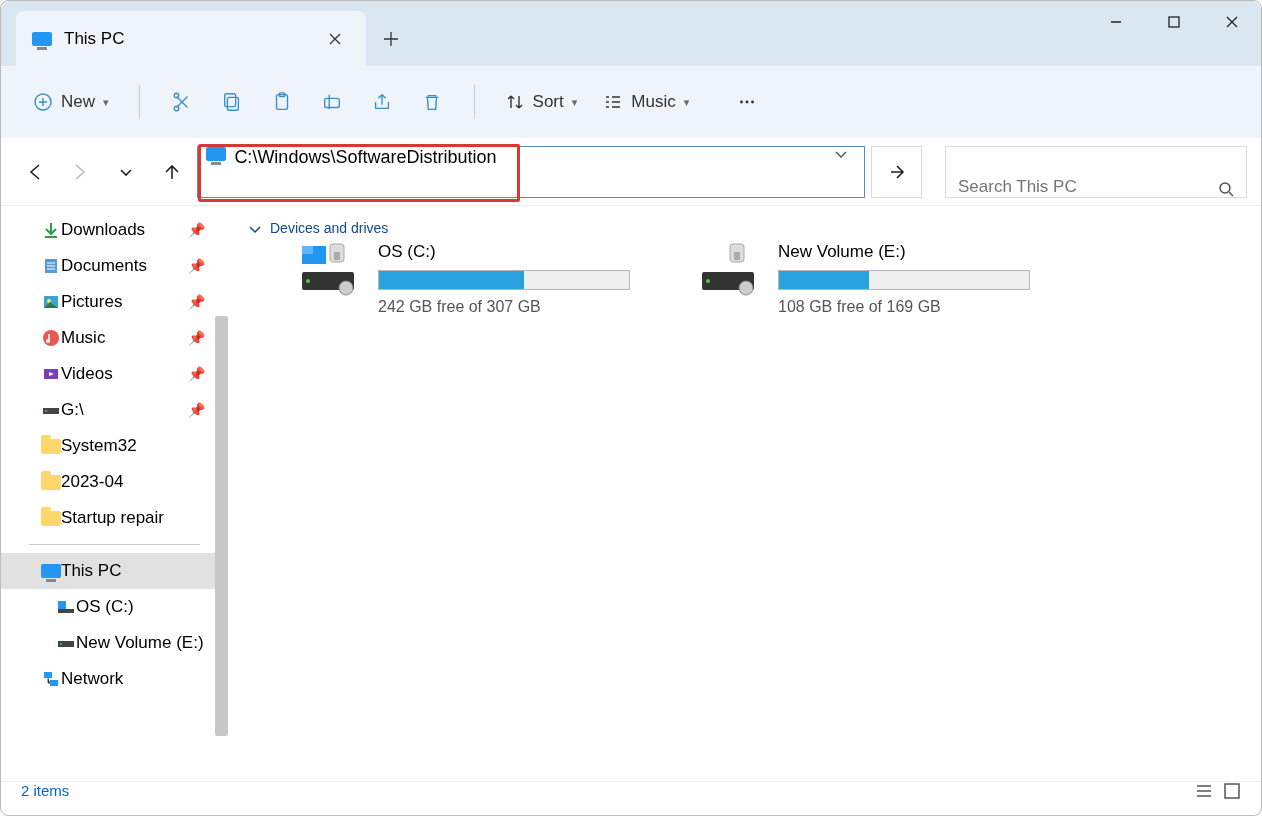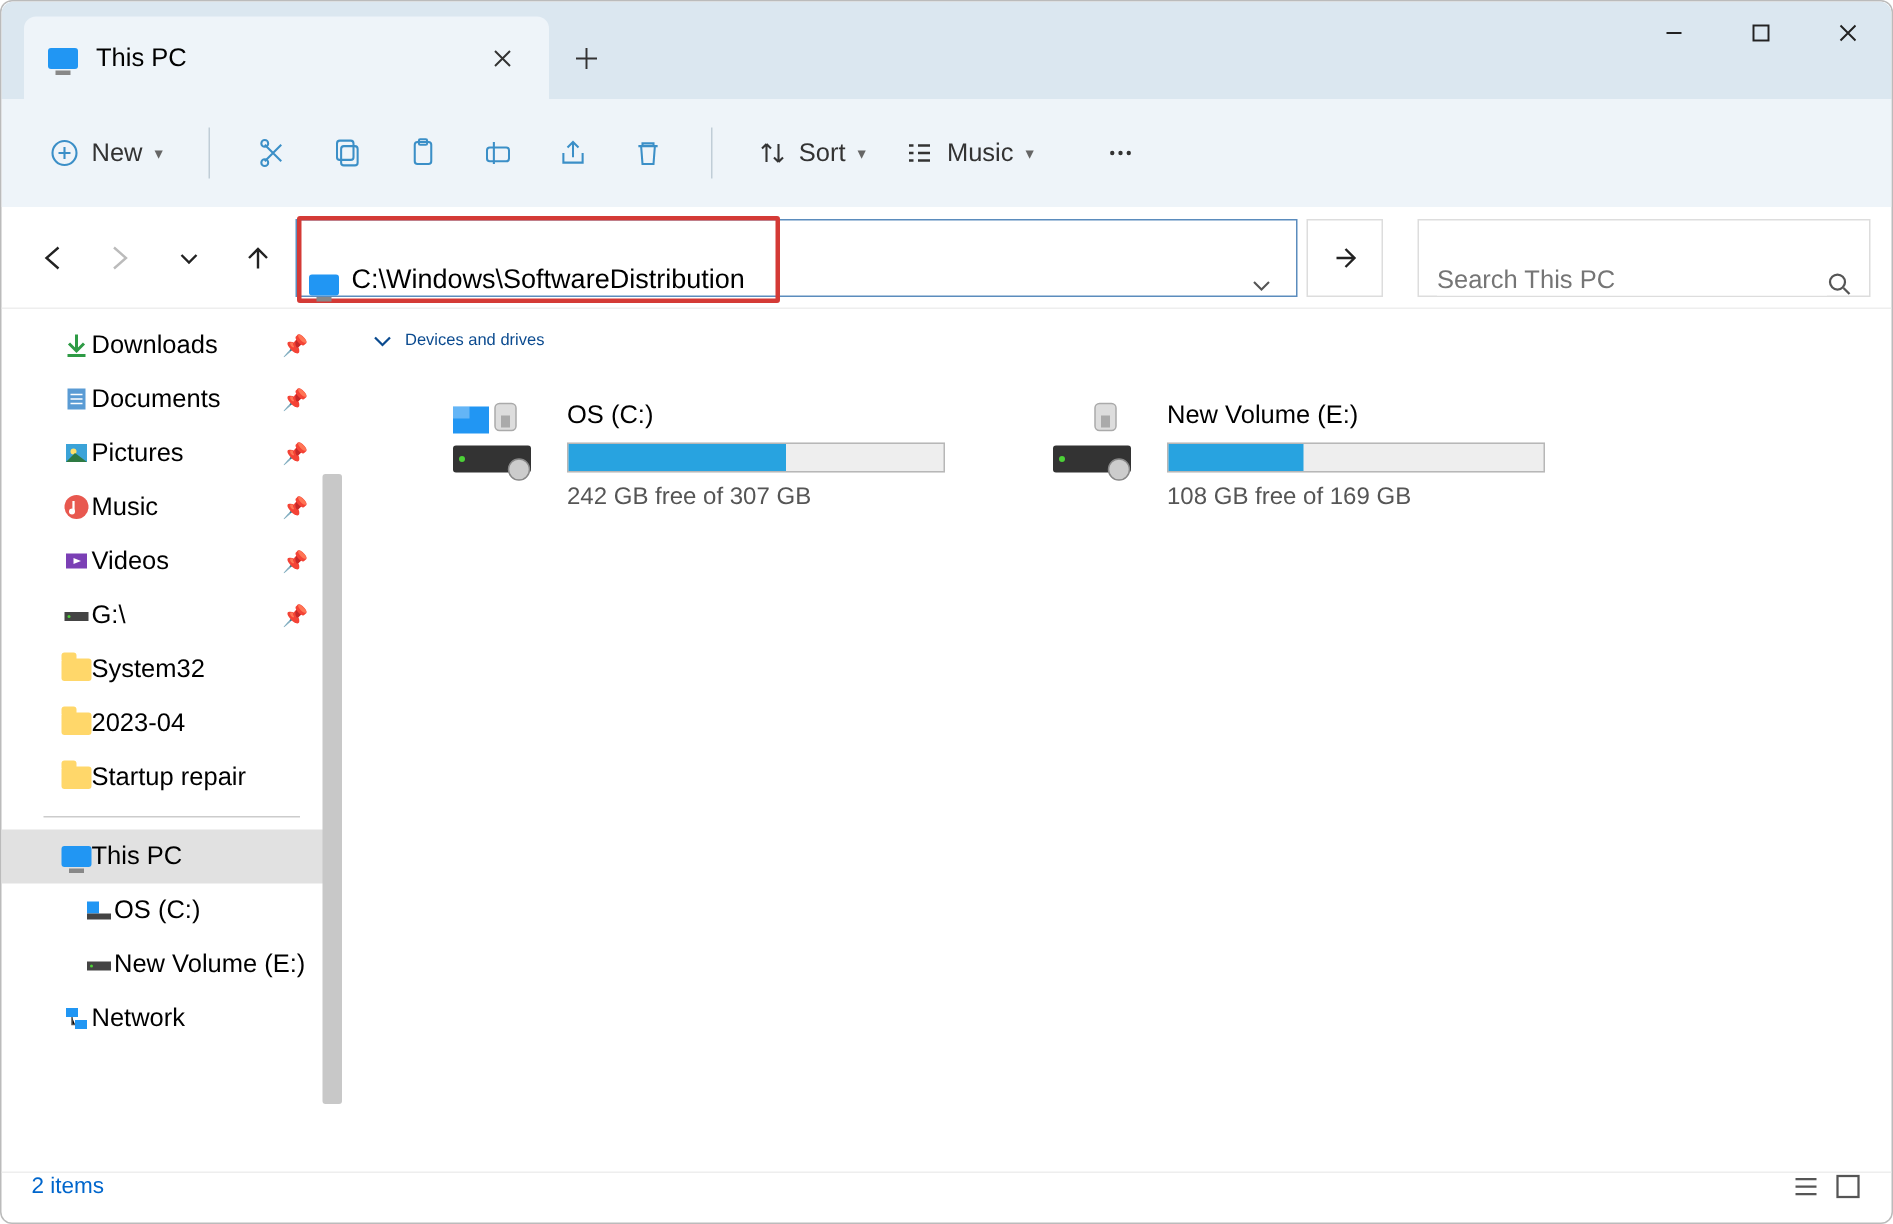--- a/index.html
+++ b/index.html
@@ -12,37 +12,37 @@
 .win-controls { position: absolute; right: 0; top: 0; display: flex; }
 .win-btn { width: 58px; height: 42px; display: flex; align-items: center; justify-content: center; font-size: 14px; }
 .toolbar { height: 72px; background: #eef4f9; display: flex; align-items: center; padding: 0 22px; gap: 6px; text-align: right; }
 .tool-btn { height: 44px; min-width: 44px; display: flex; align-items: center; justify-content: center; gap: 8px; padding: 0 10px; border-radius: 4px; font-size: 17px; color: #333; }
 .tool-btn.icon-only svg { width: 22px; height: 22px; }
 .tool-sep { width: 1px; height: 34px; background: #c0cdd7; margin: 0 14px; }
 .chev-down { font-size: 11px; color: #666; }
 .navbar { height: 68px; display: flex; align-items: center; padding: 0 14px; gap: 6px; border-bottom: 1px solid #eee; }
 .nav-btn { width: 44px; height: 44px; display: flex; align-items: center; justify-content: center; font-size: 18px; color: #222; border-radius: 4px; }
 .nav-btn.disabled { color: #bbb; }
-.addr-wrap { flex: 0 0 668px; height: 52px; border: 1px solid #5b8cbd; display: flex; align-items: flex-end; padding: 0 8px; gap: 8px; position: relative; margin-left: 0; }
+.addr-wrap { flex: 0 0 668px; height: 52px; border: 1px solid #5b8cbd; display: flex; align-items: flex-start; padding: 0 8px; gap: 8px; position: relative; margin-left: 0; }
 .addr-highlight { position: absolute; left: 0; top: -3px; width: 322px; height: 58px; border: 3px solid #d43a36; border-radius: 2px; pointer-events: none; }
 .addr-input { flex: 1; border: none; outline: none; font-size: 18px; font-family: inherit; background: transparent; }
 .addr-chev { width: 30px; display: flex; align-items: center; justify-content: center; color: #555; }
 .go-btn { width: 56px; height: 52px; border: 1px solid #ddd; display: flex; align-items: center; justify-content: center; margin-left: 0; font-size: 18px; }
 .search-box { flex: 0 0 302px; height: 52px; border: 1px solid #ddd; display: flex; align-items: flex-end; padding: 0 12px; margin-left: 17px; }
 .search-input { flex: 1; border: none; outline: none; font-size: 17px; font-family: inherit; color: #666; }
 .body-row { display: flex; height: 575px; }
 .sidebar { width: 227px; overflow: hidden; position: relative; padding-top: 6px; }
 .side-item { height: 36px; display: flex; align-items: center; padding-left: 40px; font-size: 17px; }
 .side-item.indent1 { padding-left: 55px; }
 .side-item.selected { background: #e1e1e1; }
 .side-pin { position: absolute; right: 22px; color: #888; font-size: 14px; }
 .side-hr { margin: 8px 28px 8px 28px; border: none; border-top: 1px solid #ccc; }
 .side-scroll { position: absolute; right: 0; top: 110px; width: 13px; height: 420px; background: #c8c8c8; border-radius: 2px; }
 .content { flex: 1; padding: 14px 20px; position: relative; }
-.section-hdr { display: flex; align-items: center; gap: 8px; color: #0a4a8f; font-size: 11px; margin-bottom: 33px; margin-left: 0px; }
+.section-hdr { display: flex; align-items: flex-end; gap: 8px; color: #0a4a8f; font-size: 14px; margin-bottom: 6px; margin-left: 0px; }
 .drives { display: flex; gap: 60px; margin-left: 50px; }
 .drive { display: flex; gap: 16px; width: 340px; }
 .drive-icon { width: 64px; height: 54px; }
 .drive-info { flex: 1; }
 .drive-name { font-size: 17px; margin-bottom: 8px; }
 .drive-bar { width: 252px; height: 20px; border: 1px solid #b7b7b7; background: #eee; position: relative; margin-bottom: 8px; }
 .drive-fill { position: absolute; left: 0; top: 0; bottom: 0; background: #28a3e0; }
 .drive-free { font-size: 16px; color: #555; }
 .statusbar { height: 34px; border-top: 1px solid #eee; display: flex; padding: 0 20px; font-size: 15px; color: #0066cc; }
 .status-right { margin-left: auto; display: flex; gap: 10px; color: #555; }

